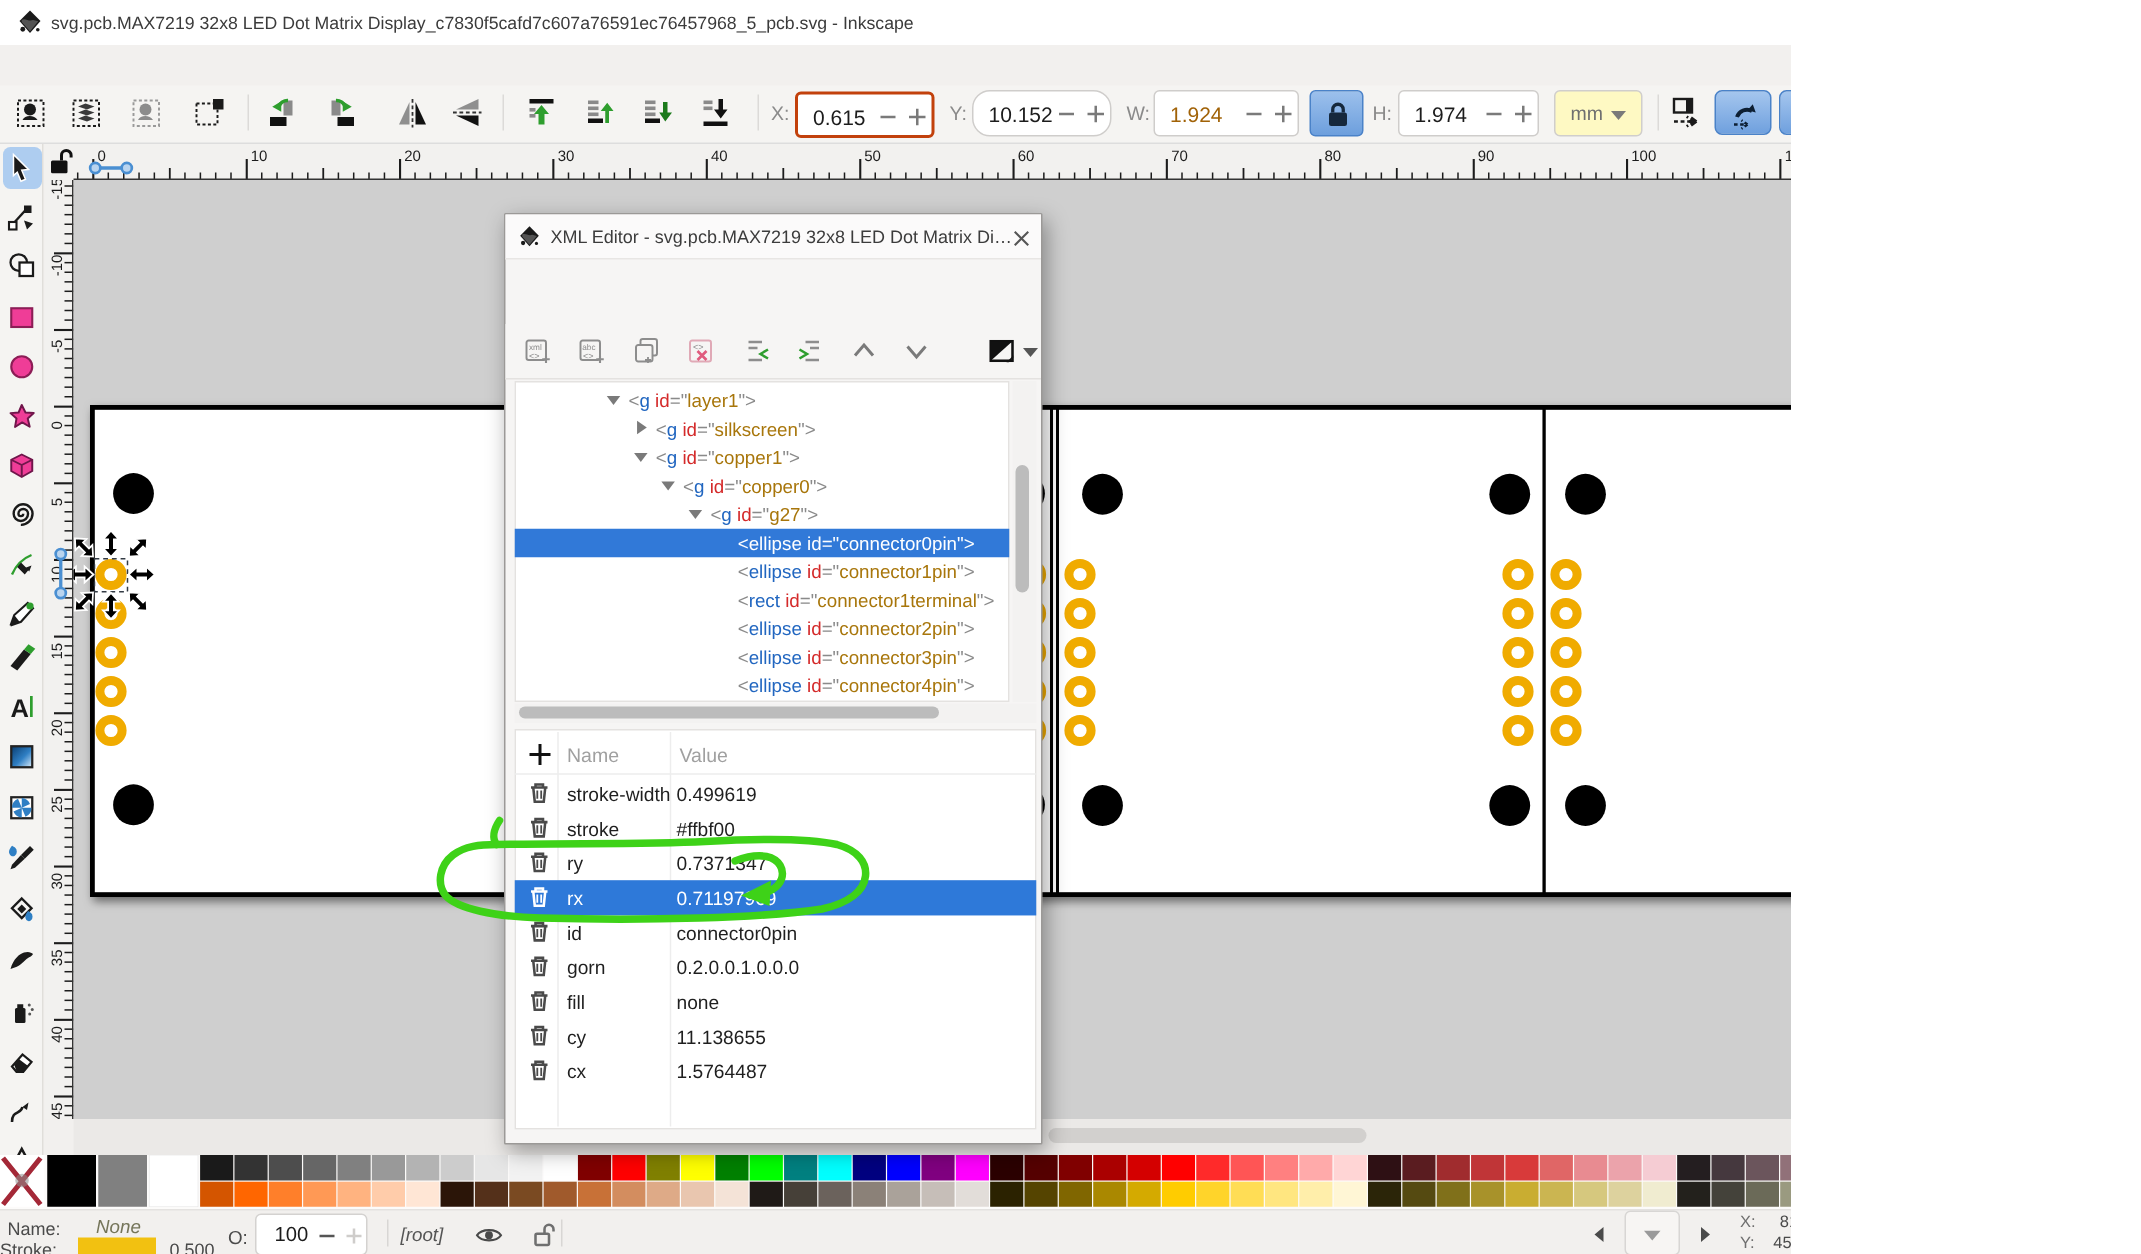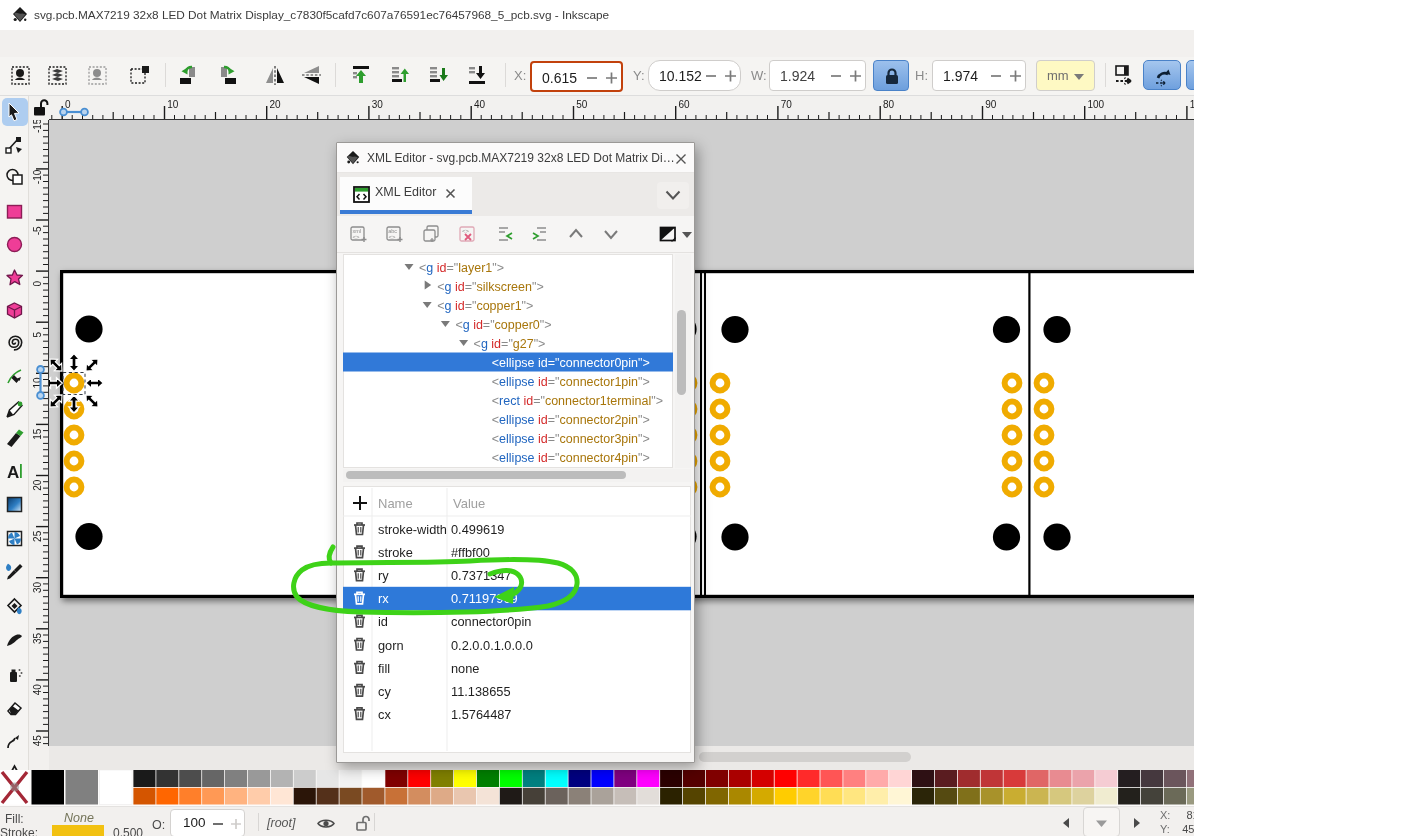--- a/index.html
+++ b/index.html
@@ -104,21 +104,21 @@
 <div class="abs" style="left:633px;top:11px;font-size:13px;color:#8a8a8a">Y:</div>
 <div class="abs" style="left:648px;top:3px;width:93px;height:31px;background:#fff;border:1px solid #cfcdcb;border-radius:12px">
 <div class="abs" style="left:10px;top:7px;font-size:14px;color:#1c1c1c">10.152</div>
 <svg class="abs" style="right:2px;top:0" width="34" height="29" viewBox="0 0 34 29">
           <path d="M2 15 h10" stroke="#7a7a7a" stroke-width="1.7"></path>
           <path d="M21 15 h11 M26.5 9.5 v11" stroke="#7a7a7a" stroke-width="1.7"></path>
         </svg>
       </div>
 <div class="abs" style="left:751px;top:11px;font-size:13px;color:#8a8a8a">W:</div>
 <div class="abs" style="left:769px;top:3px;width:97px;height:31px;background:#fff;border:1px solid #cfcdcb;border-radius:4px">
-<div class="abs" style="left:10px;top:7px;font-size:14px;color:#404040">1.924</div>
+<div class="abs" style="left:10px;top:7px;font-size:14px;color:#a16207">1.924</div>
 <svg class="abs" style="right:2px;top:0" width="34" height="29" viewBox="0 0 34 29">
           <path d="M2 15 h10" stroke="#7a7a7a" stroke-width="1.7"></path>
           <path d="M21 15 h11 M26.5 9.5 v11" stroke="#7a7a7a" stroke-width="1.7"></path>
         </svg>
       </div>
 <div class="abs" style="left:873px;top:3px;width:36px;height:31px;border-radius:4px;background:linear-gradient(#9cc0ec,#6d9fdd);border:1px solid #4a82c8">
 <svg class="abs" style="left:9px;top:6px" width="18" height="19" viewBox="0 0 18 19">
           <rect x="3" y="8" width="12" height="9" rx="1.5" fill="#16283c"></rect>
           <path d="M5.5 8 V6 a3.5 3.5 0 0 1 7 0 V8" stroke="#16283c" stroke-width="2.2" fill="none"></path>
         </svg>
@@ -814,21 +814,21 @@
         <rect x="1191.2" y="17.8" width="22.1" height="16.7" fill="#4a6b05"></rect>
         <rect x="1214.1" y="17.8" width="22.1" height="16.7" fill="#6f9a07"></rect>
       </svg>
 <svg class="abs" style="left:1372px;top:8px" width="55 " height="22" viewBox="0 0 55 22">
 <path d="M3 14 L9.5 7 L16 14" stroke="#8a8a8a" stroke-width="2.6" fill="none"></path>
 <path d="M26 8 L32.5 15 L39 8" stroke="#111" stroke-width="2.8" fill="none"></path>
 <path d="M48 5 h10 M48 11 h10 M48 17 h10" stroke="#111" stroke-width="2.6"></path>
 </svg>
 </div>
 <div class="abs" style="left:0;top:806px;width:1427px;height:30px;background:#f2f0ee;border-top:1px solid #e4e2e0">
-<div class="abs" style="left:5px;top:5px;font-size:12px;color:#4a4a4a">Fill:</div>
+<div class="abs" style="left:5px;top:5px;font-size:12px;color:#4a4a4a">Name:</div>
 <div class="abs" style="left:64px;top:4px;font-size:12.5px;color:#75755a"><i>None</i></div>
 <div class="abs" style="left:0px;top:19px;font-size:12px;color:#4a4a4a">Stroke:</div>
 <div class="abs" style="left:52px;top:18px;width:52px;height:12px;background:#f2c111"></div>
 <div class="abs" style="left:113px;top:19px;font-size:12px;color:#4a4a4a">0.500</div>
 <div class="abs" style="left:152px;top:11px;font-size:12.5px;color:#4a4a4a">O:</div>
 <div class="abs" style="left:170px;top:2px;width:75px;height:28px;background:#fff;border:1px solid #d4d2d0;border-radius:4px">
 <div class="abs" style="left:12px;top:5px;font-size:13.5px;color:#1c1c1c">100</div>
 <svg class="abs" style="left:40px;top:4px" width="34" height="20" viewBox="0 0 34 20">
           <path d="M2 10 h10" stroke="#555" stroke-width="1.7"></path>
           <path d="M20 10 h10 M25 5 v10" stroke="#cfcdcb" stroke-width="1.7"></path>
@@ -881,37 +881,20 @@
 <div class="abs" style="left:0;top:0;width:357px;height:30px;background:#fbfafa;border-bottom:1px solid #e8e6e4">
 <svg class="abs" style="left:8px;top:7px" width="16" height="16" viewBox="0 0 18 18">
 <path d="M9 1 L16 8 L9 16 L2 8 Z" fill="#1a1a1a"></path>
 <path d="M3.5 7.2 C6 5.8 8 8.6 11 7.4 L14.5 8.2 L9 14.8 L3.5 8.6 Z" fill="#fff" opacity=".25"></path>
 <circle cx="4.2" cy="13.5" r="1.6" fill="#1a1a1a"></circle>
           <circle cx="14.2" cy="13.8" r="1.2" fill="#1a1a1a"></circle>
         </svg>
 <div class="abs" style="left:30px;top:8px;font-size:12px;color:#3c3c3c">XML Editor - svg.pcb.MAX7219 32x8 LED Dot Matrix Di…</div>
 <svg class="abs" style="left:338px;top:10px" width="12" height="12" viewBox="0 0 12 12">
           <path d="M1.5 1.5 L10.5 10.5 M10.5 1.5 L1.5 10.5" stroke="#555" stroke-width="1.4"></path>
-        </svg>
-</div>
-<div class="abs" style="left:0;top:30px;width:357px;height:43px;background:#eceae8">
-<div class="abs" style="left:3px;top:4px;width:132px;height:35px;background:#fcfcfc"></div>
-<div class="abs" style="left:3px;top:37px;width:132px;height:4px;background:#3a7bd5"></div>
-<svg class="abs" style="left:16px;top:13px" width="17" height="17" viewBox="0 0 17 17">
-<rect x="1" y="1" width="15" height="15" fill="#fff" stroke="#111" stroke-width="1.8"></rect>
-<rect x="2" y="2" width="13" height="3.6" fill="#2e9e2e"></rect>
-<path d="M6.5 8 L4 10.8 L6.5 13.6 M10.5 8 L13 10.8 L10.5 13.6" stroke="#111" stroke-width="1.5" fill="none"></path>
-        </svg>
-<div class="abs" style="left:38px;top:12px;font-size:12.5px;color:#3c3c3c">XML Editor</div>
-<svg class="abs" style="left:108px;top:15px" width="11" height="11" viewBox="0 0 11 11">
-          <path d="M1.5 1.5 L9.5 9.5 M9.5 1.5 L1.5 9.5" stroke="#555" stroke-width="1.6"></path>
-        </svg>
-<div class="abs" style="left:320px;top:9px;width:32px;height:27px;background:#f1efed;border-radius:4px"></div>
-<svg class="abs" style="left:328px;top:17px" width="16" height="11" viewBox="0 0 16 11">
-          <path d="M1.5 1.5 L8 8.5 L14.5 1.5" stroke="#555" stroke-width="2" fill="none"></path>
         </svg>
 </div>
 <div class="abs" style="left:0;top:73px;width:357px;height:37px;background:#f6f5f4;border-bottom:1px solid #e4e2e0">
 <svg class="abs" style="left:12px;top:8px" width="20" height="20" viewBox="0 0 20 20">
           <rect x="2" y="3" width="13" height="13" rx="1.5" fill="none" stroke="#8d8d8d" stroke-width="1.3"></rect>
           <text x="3.6" y="9" font-size="5.5" fill="#8d8d8d" font-family="Liberation Sans">xml</text>
           <text x="3.6" y="15" font-size="6" fill="#8d8d8d" font-family="Liberation Sans">&lt;&gt;</text>
           <path d="M15 13 v5 M12.5 15.5 h5" stroke="#8d8d8d" stroke-width="1.4"></path>
         </svg>
 <svg class="abs" style="left:48px;top:8px" width="20" height="20" viewBox="0 0 20 20">

